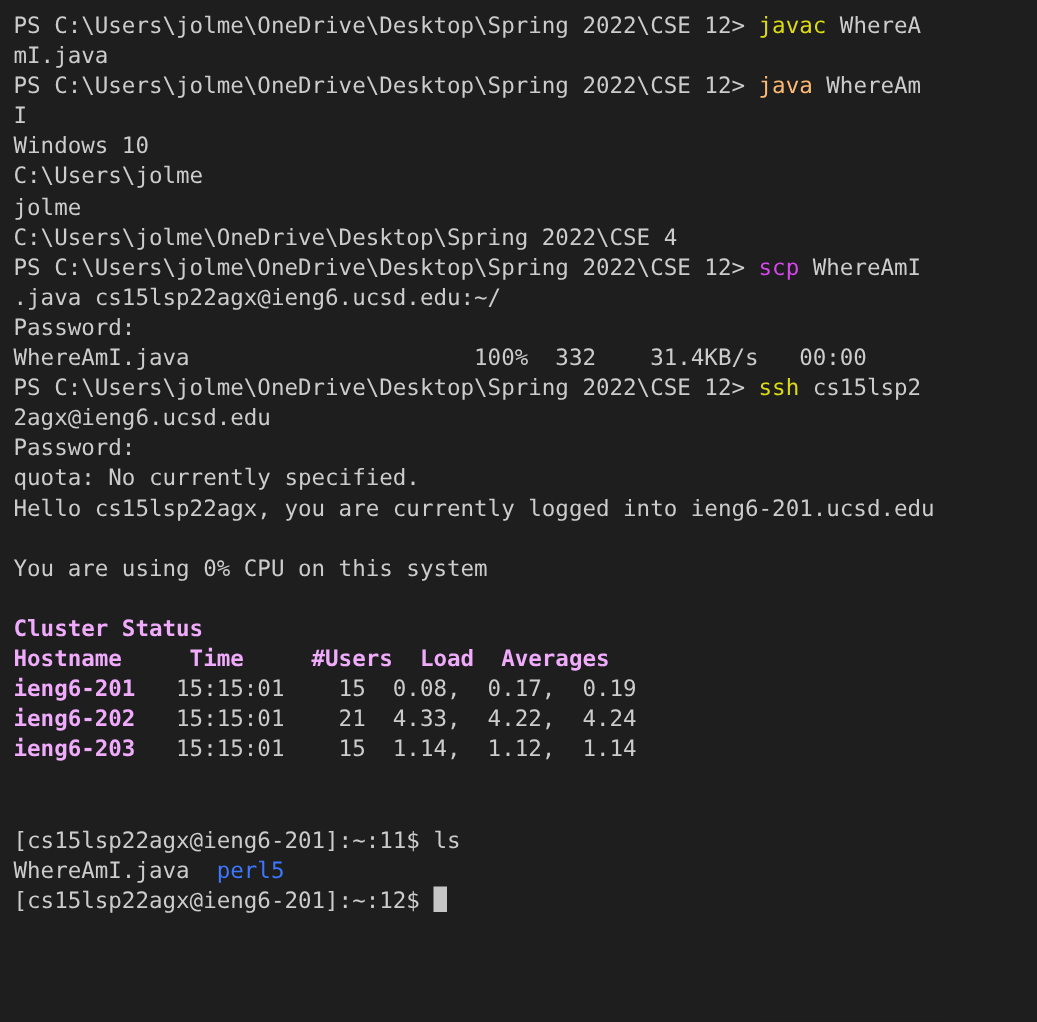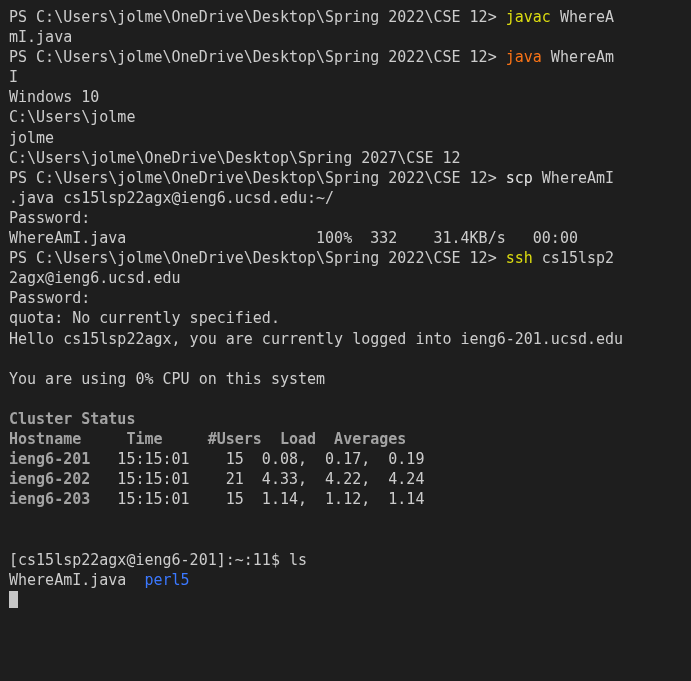--- a/index.html
+++ b/index.html
@@ -20,59 +20,59 @@
     line-height: 20.1px;
     color: #cccccc;
     cursor: text;
   }
   .line {
     white-space: pre;
     min-height: 20.1px;
   }
   .seg-bold {
     font-weight: bold;
-    color: #a3a3a3;
+    color: #f0abfc;
   }
   .block-cursor {
     display: inline-block;
     width: 9px;
     height: 17px;
     background: #c6c6c6;
     vertical-align: -3px;
   }
 </style>
 </head>
 <body>
 
 <div class="terminal" style="background: rgb(30, 30, 30); color: rgb(204, 204, 204);">
   <div>
       <div class="line"><span>PS C:\Users\jolme\OneDrive\Desktop\Spring 2022\CSE 12&gt; </span><span style="color: rgb(220, 220, 16);">javac</span><span> WhereA</span></div>
       <div class="line"><span>mI.java</span></div>
-      <div class="line"><span>PS C:\Users\jolme\OneDrive\Desktop\Spring 2022\CSE 12&gt; </span><span style="color: #f97316;">java</span><span> WhereAm</span></div>
+      <div class="line"><span>PS C:\Users\jolme\OneDrive\Desktop\Spring 2022\CSE 12&gt; </span><span style="color: #fdba74;">java</span><span> WhereAm</span></div>
       <div class="line"><span>I</span></div>
       <div class="line"><span>Windows 10</span></div>
       <div class="line"><span>C:\Users\jolme</span></div>
       <div class="line"><span>jolme</span></div>
-      <div class="line"><span>C:\Users\jolme\OneDrive\Desktop\Spring 2027\CSE 12</span></div>
-      <div class="line"><span>PS C:\Users\jolme\OneDrive\Desktop\Spring 2022\CSE 12&gt; </span><span style="color: #e5e5e5;">scp</span><span> WhereAmI</span></div>
+      <div class="line"><span>C:\Users\jolme\OneDrive\Desktop\Spring 2022\CSE 4</span></div>
+      <div class="line"><span>PS C:\Users\jolme\OneDrive\Desktop\Spring 2022\CSE 12&gt; </span><span style="color: #d946ef;">scp</span><span> WhereAmI</span></div>
       <div class="line"><span>.java cs15lsp22agx@ieng6.ucsd.edu:~/</span></div>
       <div class="line"><span>Password:</span></div>
       <div class="line"><span>WhereAmI.java                     100%  332    31.4KB/s   00:00</span></div>
       <div class="line"><span>PS C:\Users\jolme\OneDrive\Desktop\Spring 2022\CSE 12&gt; </span><span style="color: rgb(220, 220, 16); margin-top: 32px;">ssh</span><span> cs15lsp2</span></div>
       <div class="line"><span>2agx@ieng6.ucsd.edu</span></div>
       <div class="line"><span>Password:</span></div>
       <div class="line"><span>quota: No currently specified.</span></div>
       <div class="line"><span>Hello cs15lsp22agx, you are currently logged into ieng6-201.ucsd.edu</span></div>
       <div class="line"></div>
       <div class="line"><span>You are using 0% CPU on this system</span></div>
       <div class="line"></div>
       <div class="line"><span class="seg-bold">Cluster Status</span></div>
       <div class="line"><span class="seg-bold">Hostname     Time     #Users  Load  Averages</span></div>
       <div class="line"><span class="seg-bold">ieng6-201</span><span>   15:15:01    15  0.08,  0.17,  0.19</span></div>
       <div class="line"><span class="seg-bold">ieng6-202</span><span>   15:15:01    21  4.33,  4.22,  4.24</span></div>
       <div class="line"><span class="seg-bold">ieng6-203</span><span>   15:15:01    15  1.14,  1.12,  1.14</span></div>
       <div class="line"></div>
       <div class="line"></div>
       <div class="line"><span>[cs15lsp22agx@ieng6-201]:~:11$ ls</span></div>
       <div class="line"><span>WhereAmI.java  </span><span style="color: rgb(59, 120, 255);">perl5</span></div>
-      <div class="line"><span class="block-cursor" style="background: rgb(198, 198, 198);"></span></div>
+      <div class="line"><span>[cs15lsp22agx@ieng6-201]:~:12$ </span><span class="block-cursor" style="background: rgb(198, 198, 198);"></span></div>
     </div>
 </div>
 
 </body></html>

